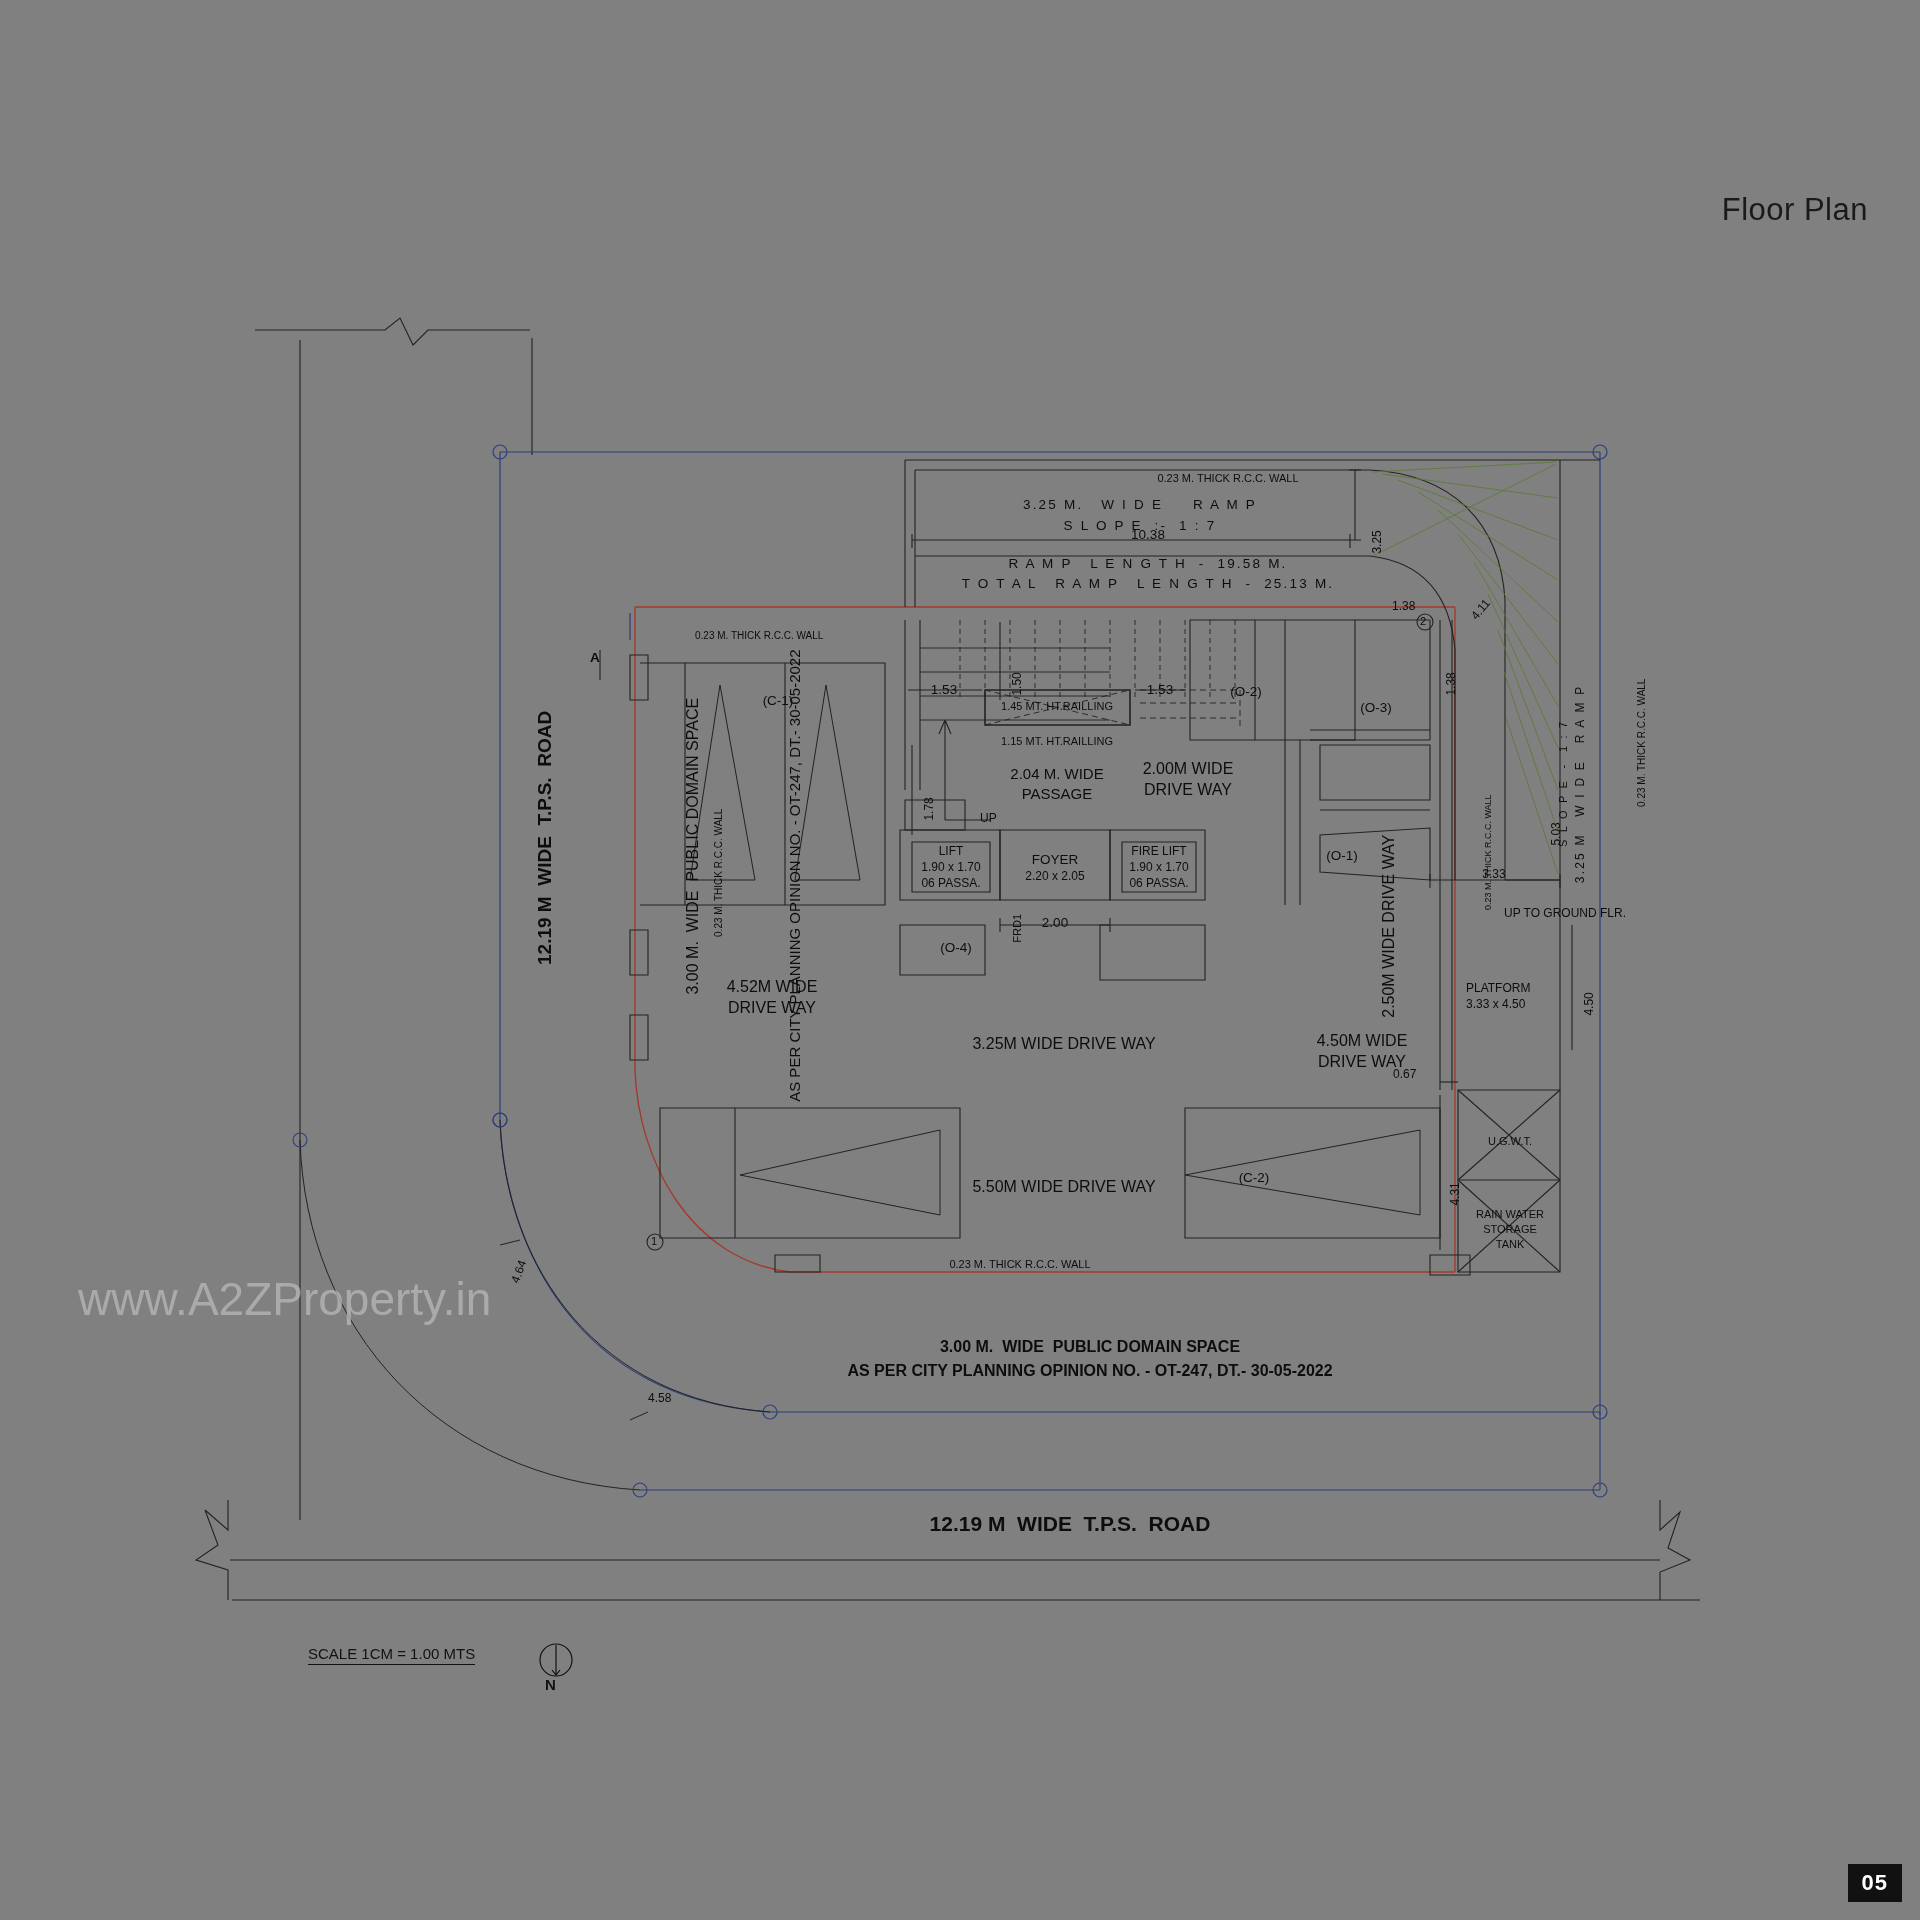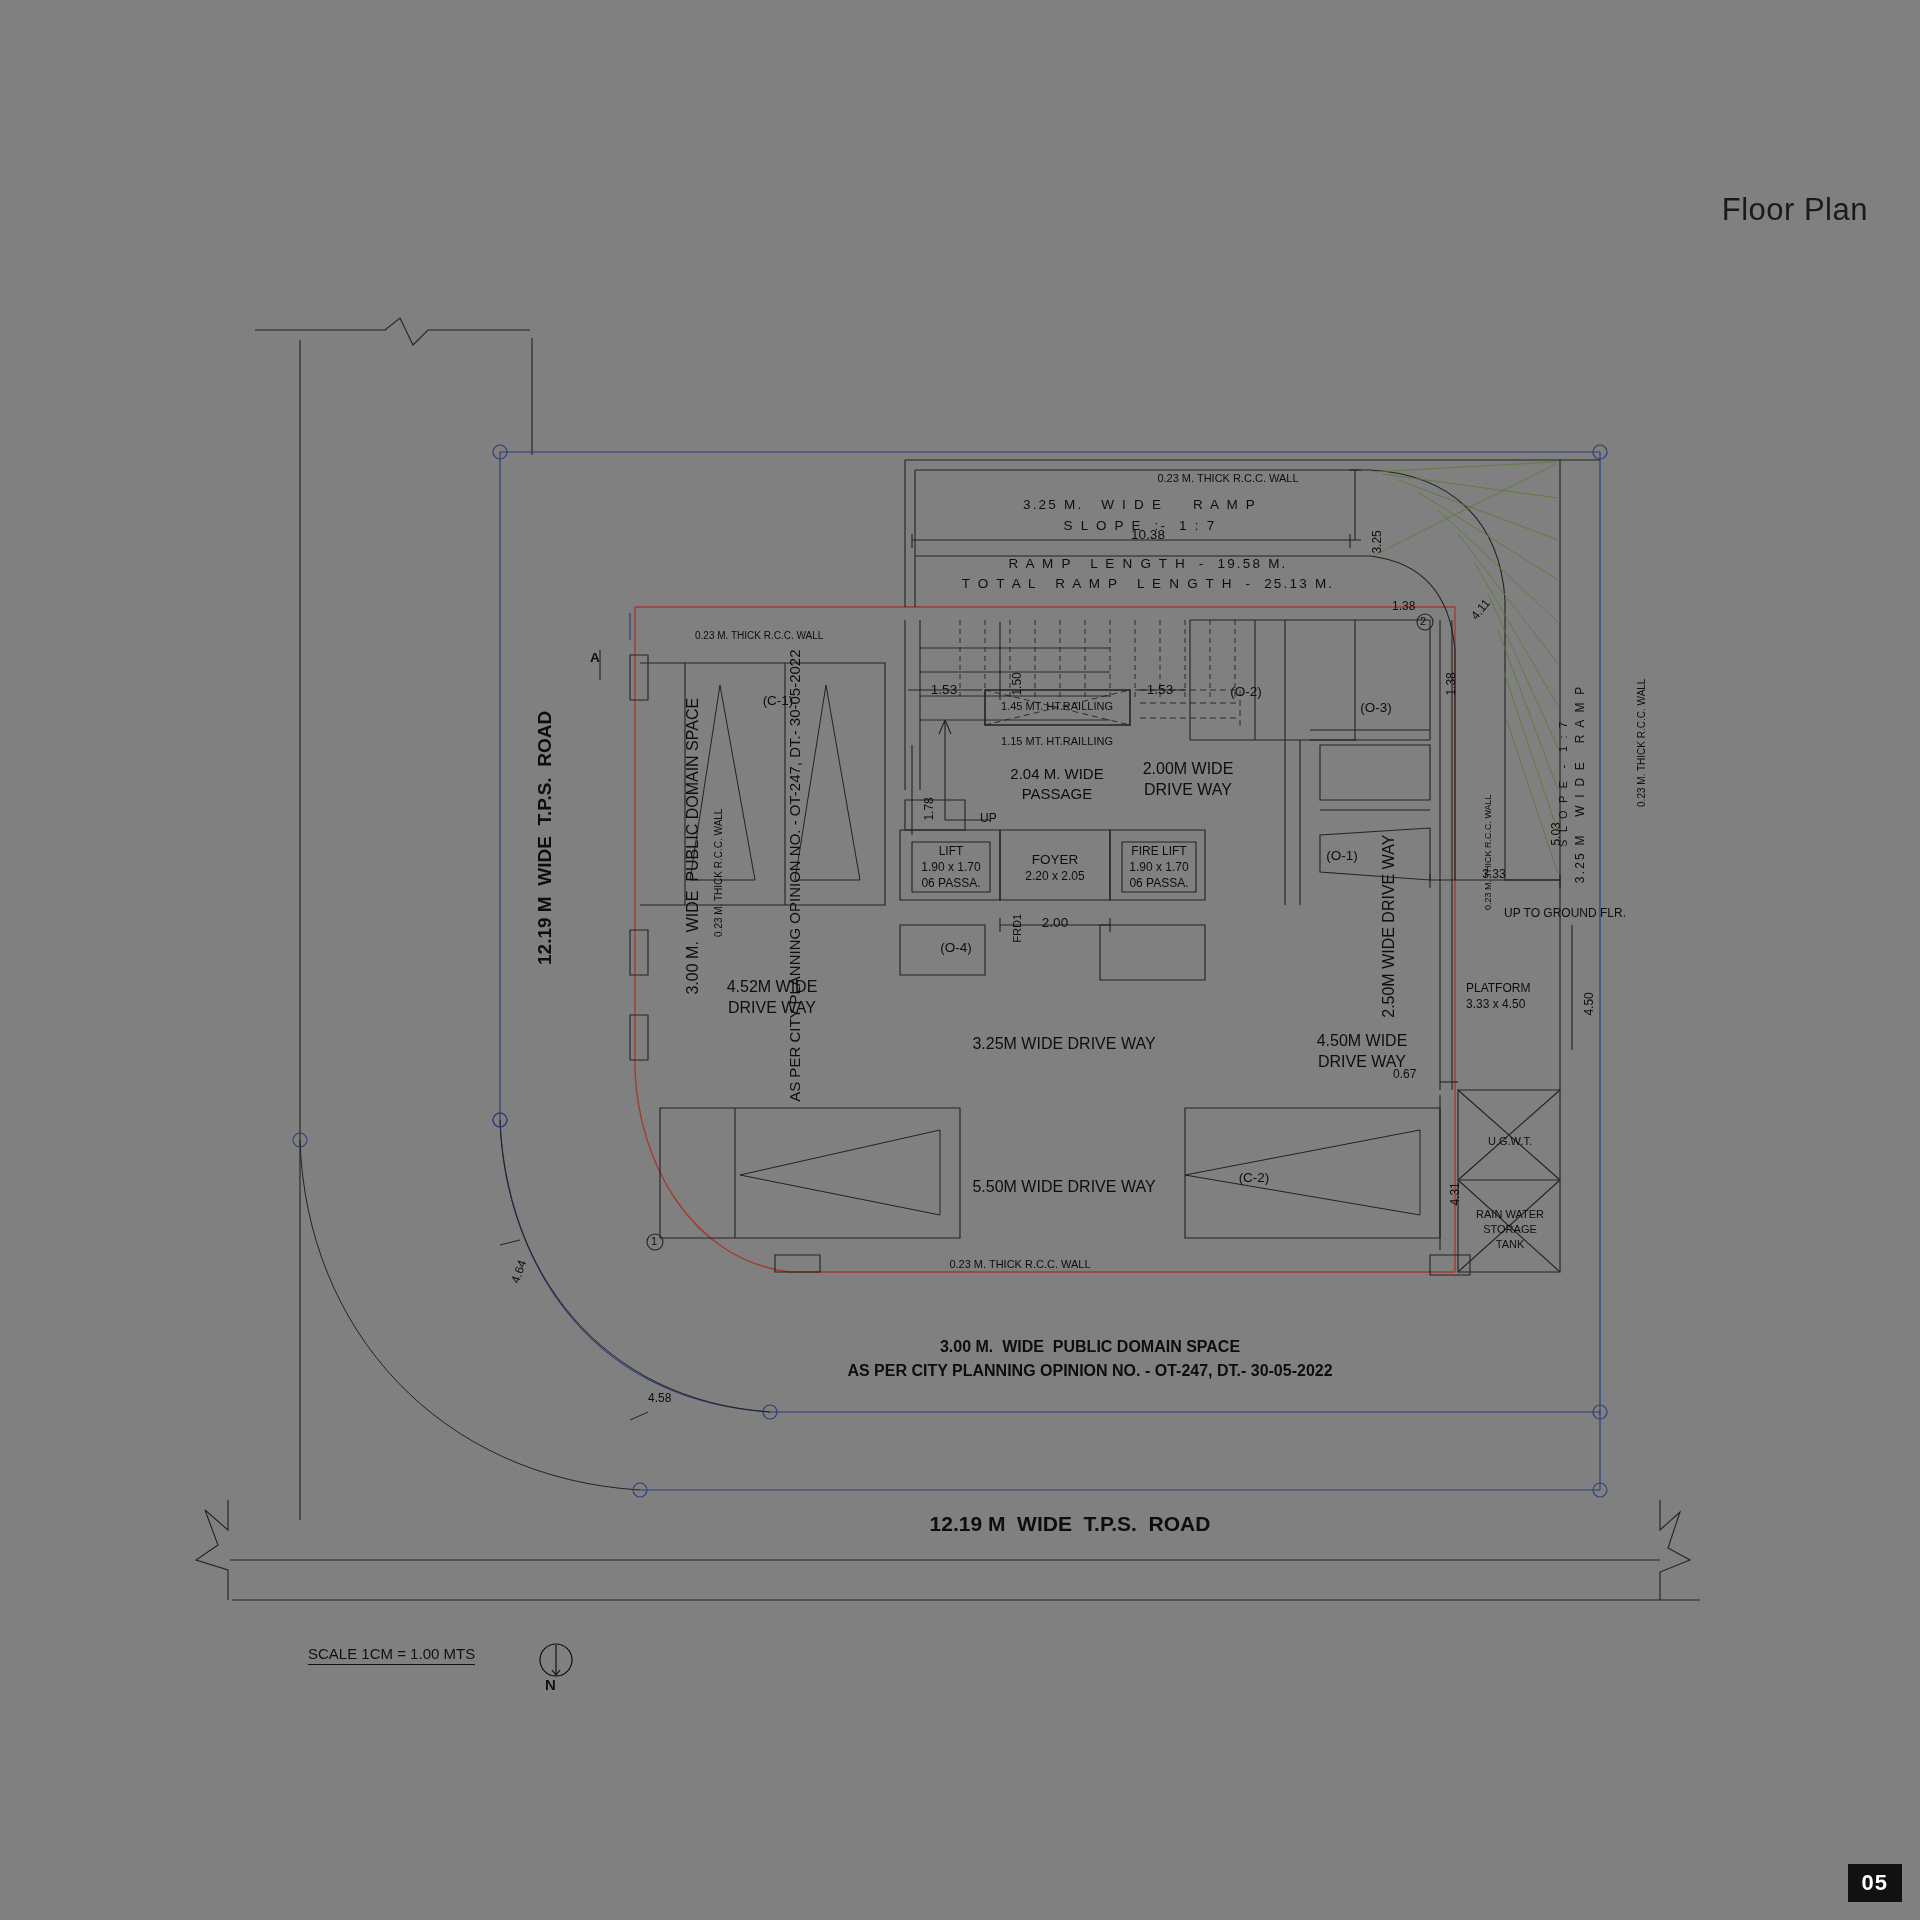--- a/index.html
+++ b/index.html
@@ -424,20 +424,21 @@
   <div class="txt t9 ctr" style="left:1510px; top:1238px;">TANK</div>
 
   <div class="txt t9 ctr" style="left:1020px; top:1258px;">0.23 M. THICK R.C.C. WALL</div>
 
   <div class="txt t13 ctr b" style="left:1090px; top:1338px;">3.00 M.  WIDE  PUBLIC DOMAIN SPACE</div>
   <div class="txt t13 ctr b" style="left:1090px; top:1362px;">AS PER CITY PLANNING OPINION NO. - OT-247, DT.- 30-05-2022</div>
 
   <div class="txt t18 ctr" style="left:1070px; top:1512px;">12.19 M  WIDE  T.P.S.  ROAD</div>
 
 
+  <div id="wm-bottom">www.A2ZProperty.in</div>
 
   <div id="scalebox">
     <div class="stxt">SCALE 1CM = 1.00 MTS</div>
   </div>
   <div id="northwrap">
     <span class="nlabel">N</span>
   </div>
 
   <div id="pageno">05</div>
 

